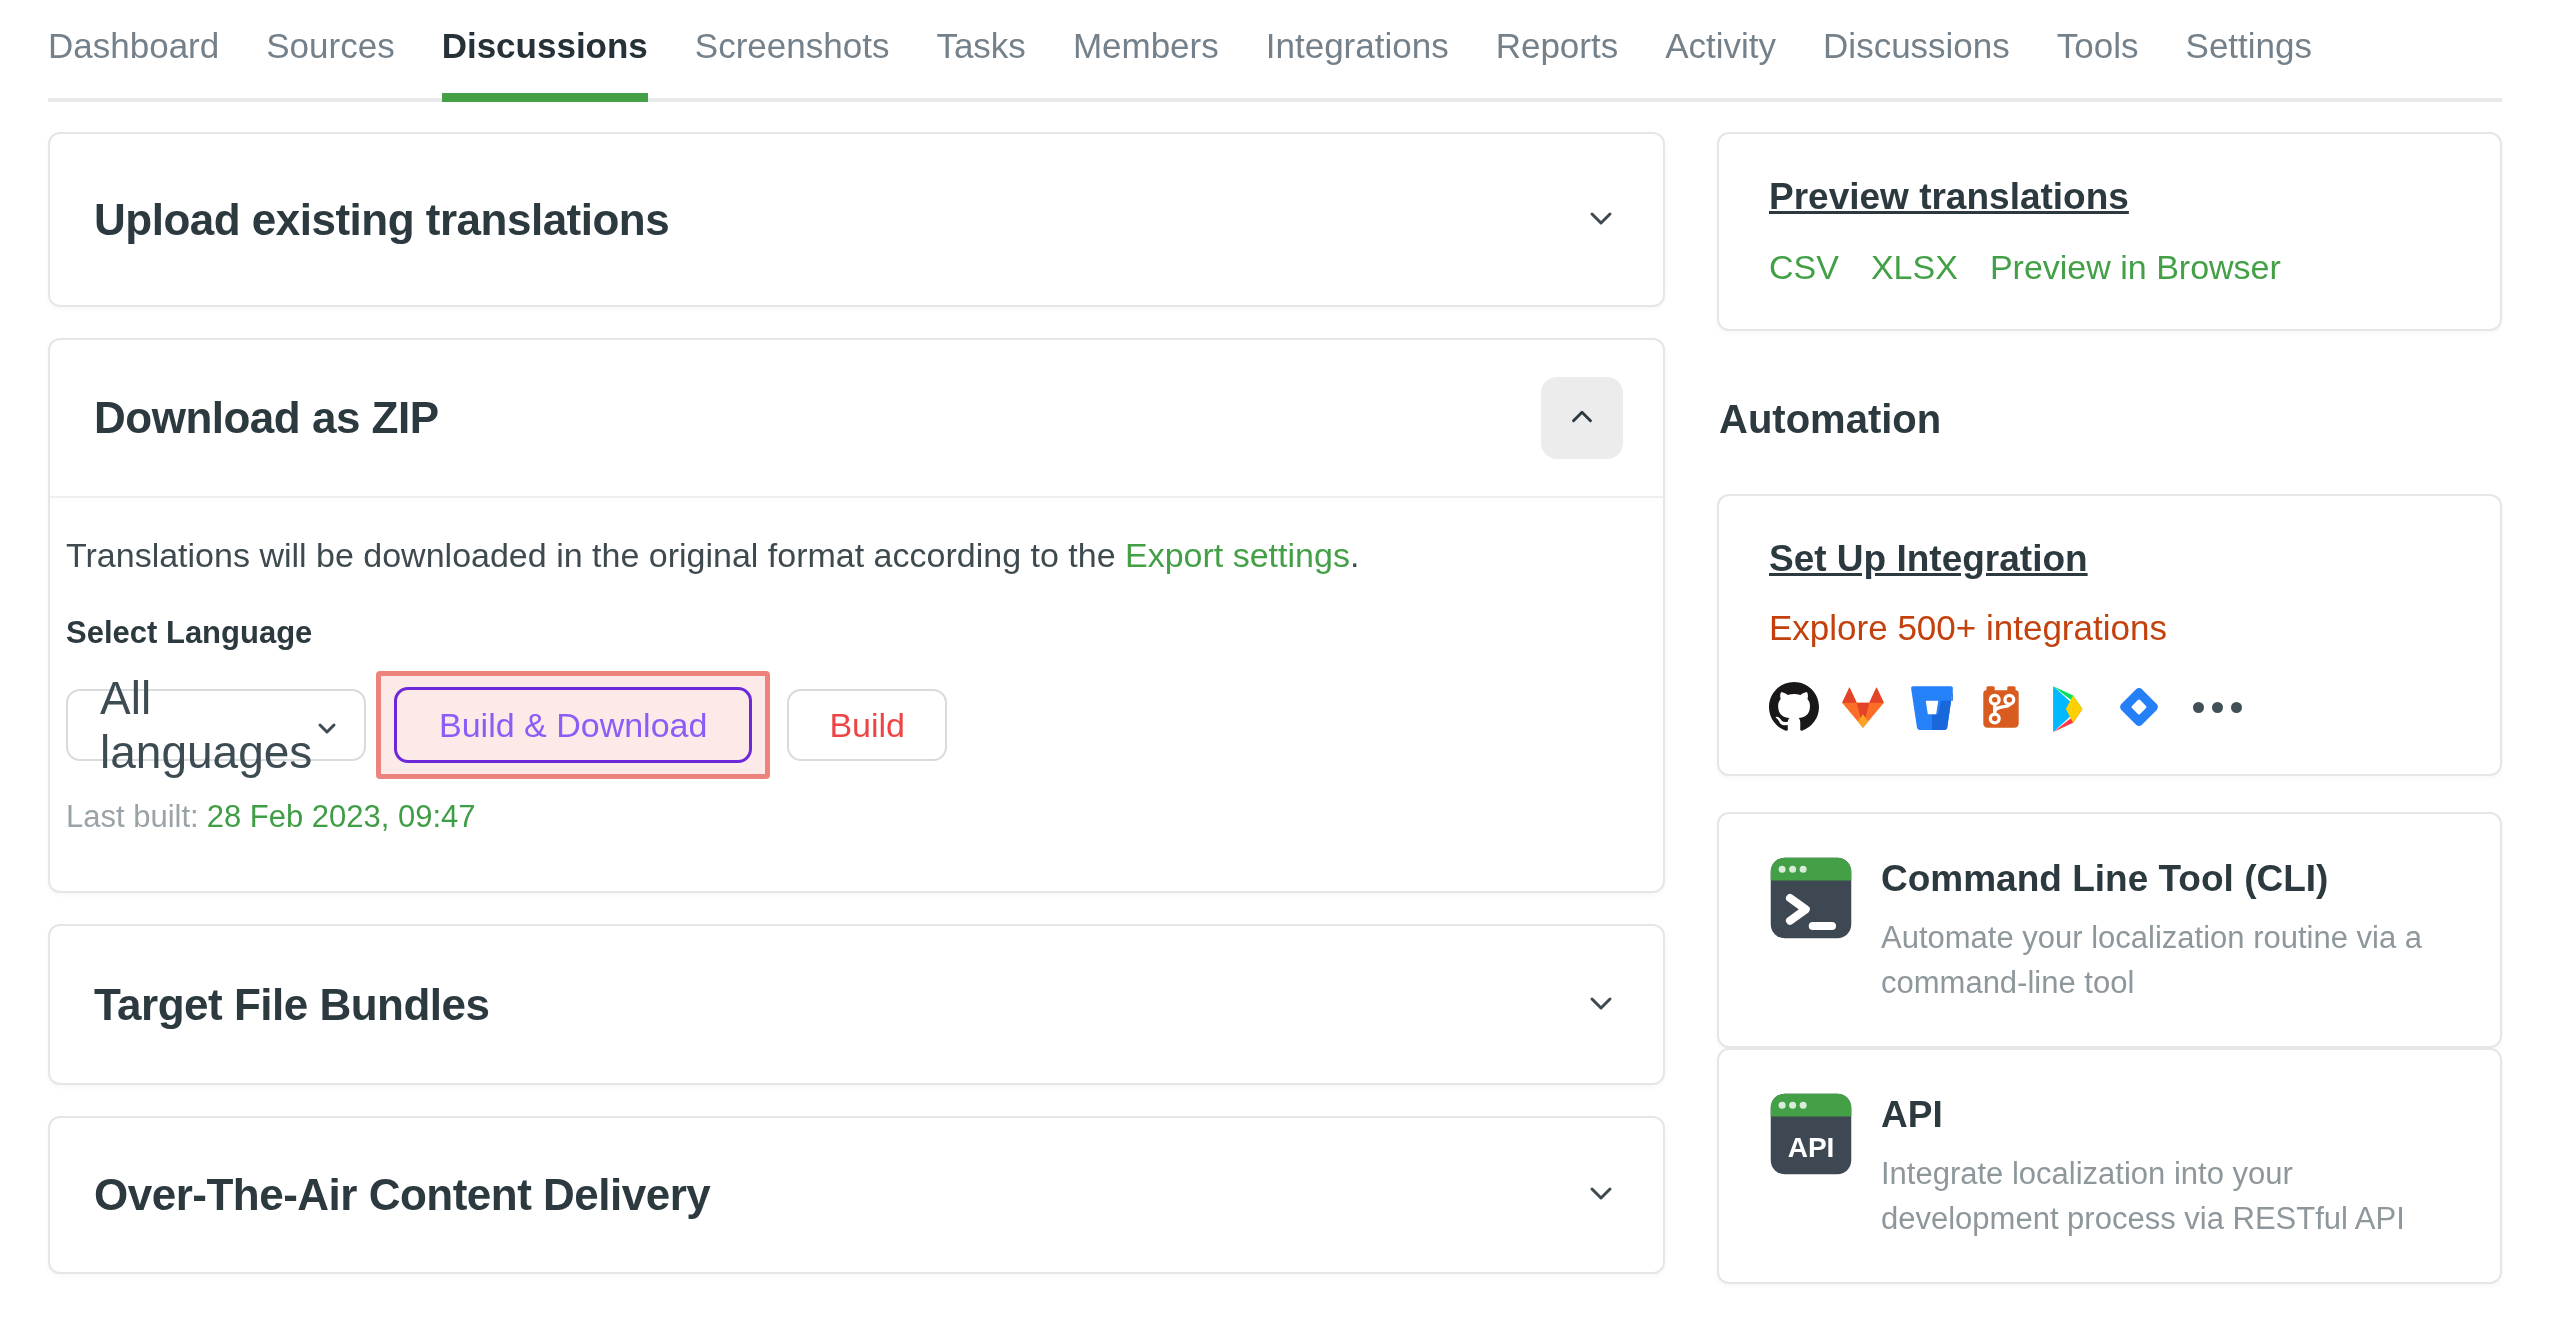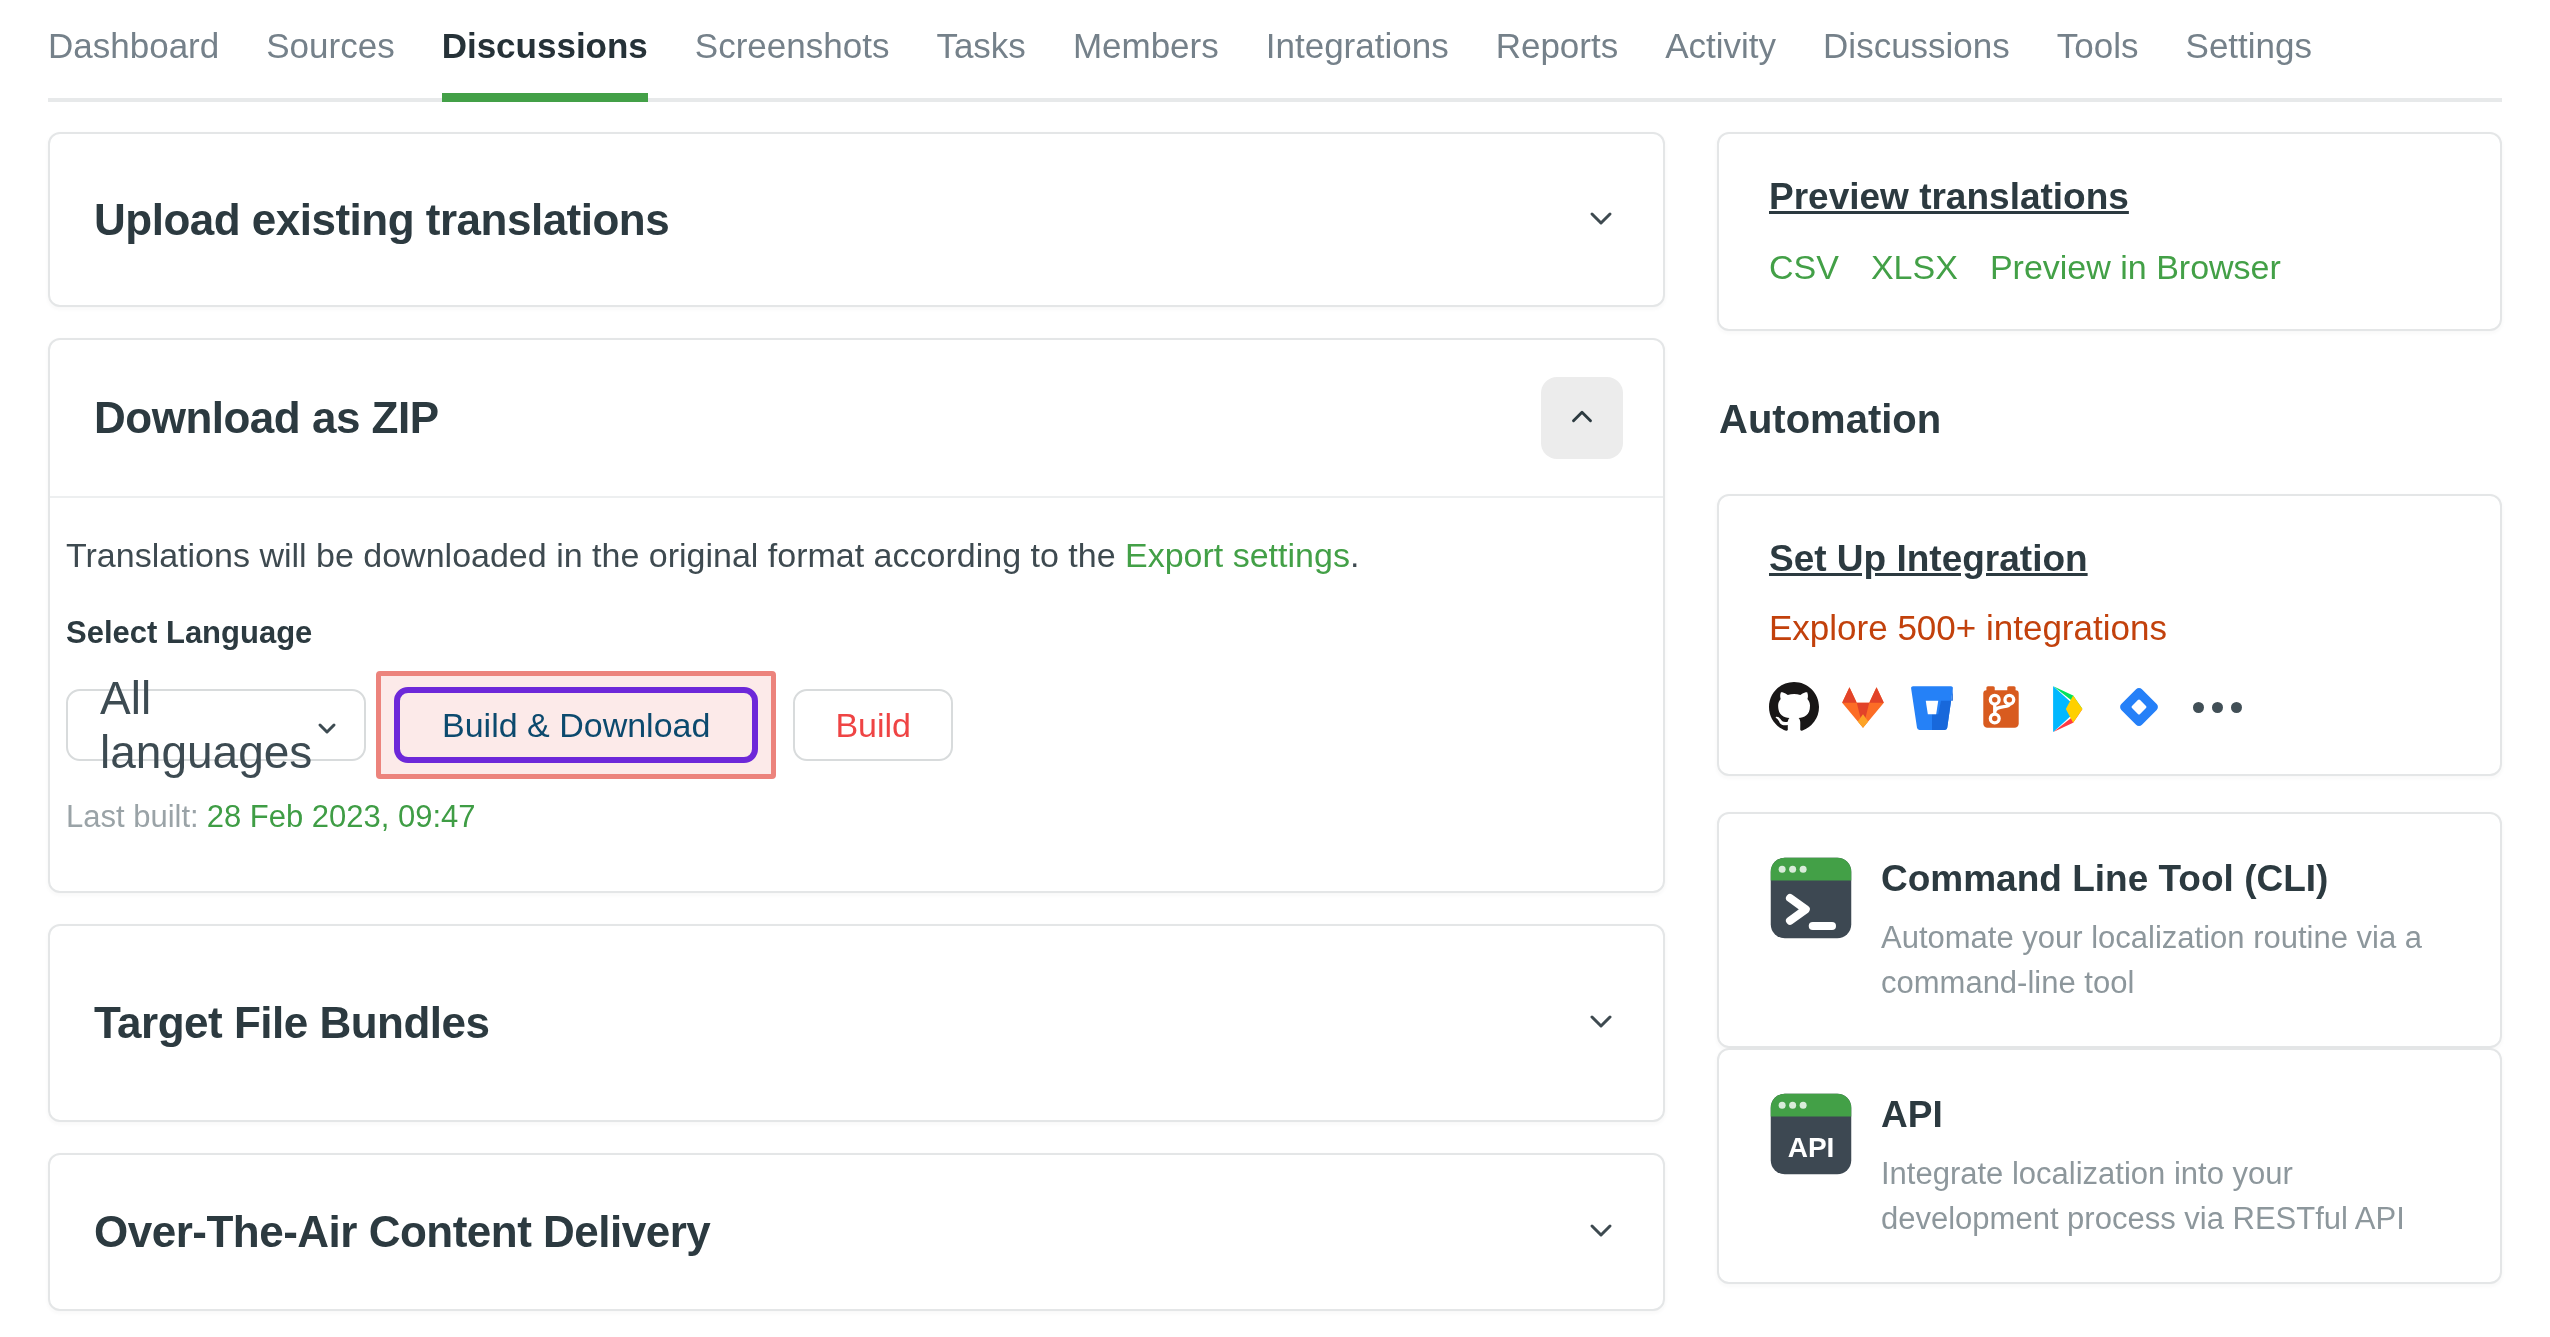--- a/index.html
+++ b/index.html
@@ -27,21 +27,21 @@
   .dl-card{margin-bottom:31px;}
   .dl-header{display:flex;justify-content:space-between;align-items:center;height:156px;padding:0 40px 0 44px;border-bottom:2px solid #edeff0;}
   .collapse-btn{width:82px;height:82px;border-radius:16px;background:#ececec;border:none;display:flex;align-items:center;justify-content:center;cursor:pointer;}
   .dl-body{padding:38px 44px 56px 16px;}
   .description{font-size:34px;color:#3e4a50;margin:0 0 40px;}
   .description a{color:#43a047;text-decoration:none;cursor:pointer;}
   .select-label{font-size:31px;font-weight:700;color:#2c3a40;margin-bottom:20px;}
   .controls{display:flex;align-items:center;}
   .lang-select{width:300px;height:72px;border:2px solid #d8dbdc;border-radius:14px;background:#fff;display:flex;align-items:center;justify-content:space-between;padding:0 24px 0 32px;box-sizing:border-box;font-size:46px;color:#3d4b52;cursor:pointer;}
   .annotation{margin-left:10px;border:5px solid #ec837c;background:#fceae9;border-radius:4px;padding:11px 13px;}
-  .bd-btn{height:76px;padding:0 42px;font-size:34px;font-weight:500;color:#0c4a6e;background:transparent;border:6px solid #6d28d9;border-radius:14px;cursor:pointer;font-family:inherit;}
+  .bd-btn{height:76px;padding:0 42px;font-size:34px;font-weight:500;color:#8b5cf6;background:transparent;border:3px solid #6d28d9;border-radius:14px;cursor:pointer;font-family:inherit;}
   .build-btn{margin-left:17px;height:72px;padding:0 40px;font-size:34px;color:#ef4444;background:#fff;border:2px solid #d8dbdc;border-radius:14px;cursor:pointer;font-family:inherit;}
   .last-built{margin-top:20px;font-size:31px;color:#9aa3a7;}
   .last-built .val{color:#3f9d45;margin-left:8px;}
 
   
   .side-card{padding:42px 50px;margin-bottom:36px;}
   .side-title{font-size:37px;font-weight:700;color:#2c3a40;text-decoration:underline;}
   .preview-links{display:flex;gap:32px;margin-top:30px;font-size:34px;}
   .preview-links a{color:#43a047;text-decoration:none;cursor:pointer;}
   .automation-h{font-size:40px;font-weight:700;color:#2c3a40;margin:66px 0 52px 2px;}
@@ -118,21 +118,21 @@
               <button class="bd-btn">Build &amp; Download</button>
             </div>
 
             <button class="build-btn">Build</button>
           </div>
 
           <div class="last-built"><span>Last built:</span><span class="val">28 Feb 2023, 09:47</span></div>
         </div>
       </div>
 
-      <div class="card panel" style="height:198px;">
+      <div class="card panel" style="height:161px;">
         <div class="panel-title">Target File Bundles</div>
         <span class="chev">
           <svg width="36" height="36" viewBox="0 0 36 36">
               <path d="M9 14l9 9 9-9" fill="none" stroke="#3e4a50" stroke-width="3" stroke-linecap="round" stroke-linejoin="round"></path>
             </svg>
         </span>
       </div>
 
       <div class="card panel" style="height:158px;margin-top:6px;">
         <div class="panel-title">Over-The-Air Content Delivery</div>

